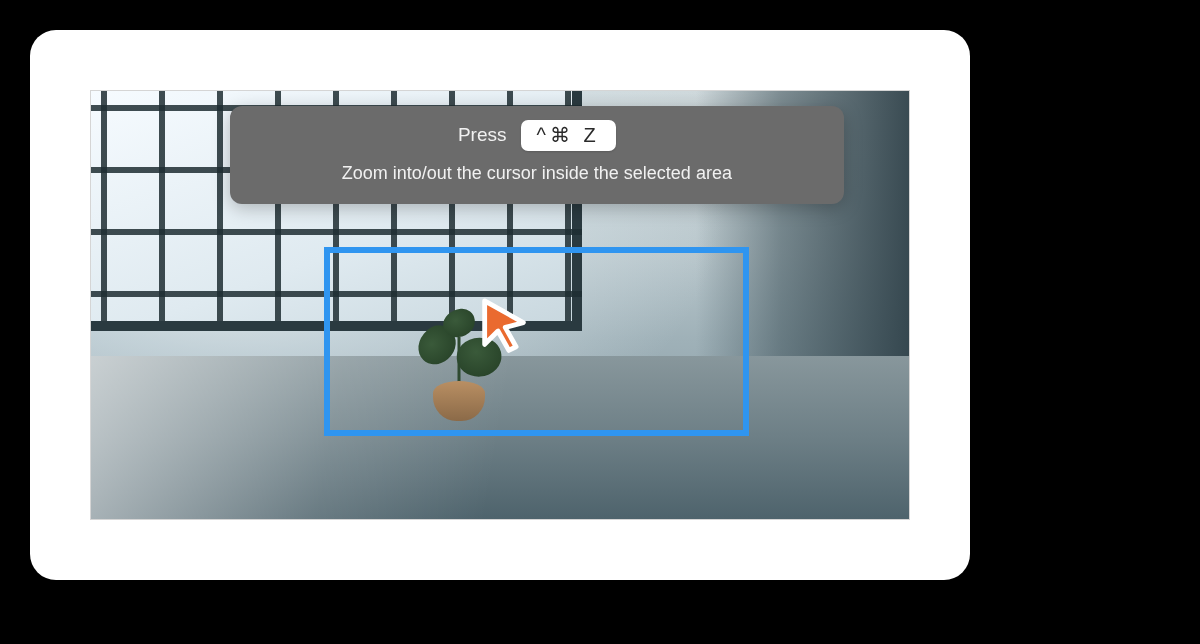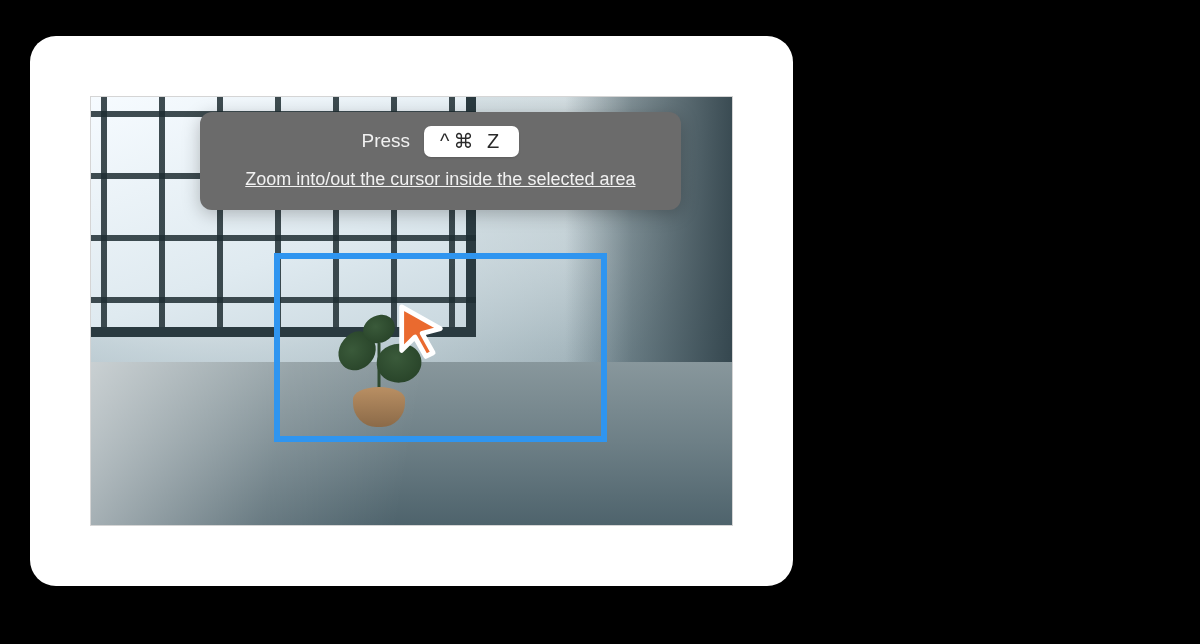--- a/index.html
+++ b/index.html
@@ -7,22 +7,22 @@
     width: 1200px;
     height: 644px;
     background: #000;
     font-family: -apple-system, BlinkMacSystemFont, "Segoe UI", Helvetica, Arial, sans-serif;
     overflow: hidden;
   }
 
   .card {
     position: absolute;
     left: 30px;
-    top: 36px;
-    width: 763px;
+    top: 30px;
+    width: 940px;
     height: 550px;
     background: #fff;
     border-radius: 26px;
     box-shadow: 0 20px 45px rgba(0,0,0,0.45);
     padding: 60px;
   }
 
   .image-frame {
     position: relative;
     width: 100%;
@@ -162,21 +162,20 @@
     font-size: 20px;
     font-weight: 500;
     letter-spacing: 4px;
     display: inline-flex;
     align-items: center;
     box-shadow: 0 1px 2px rgba(0,0,0,0.15);
   }
   .tooltip-desc {
     font-size: 18px;
     font-weight: 400;
-    text-decoration: underline;
   }
 </style>
 </head>
 <body>
 
 <div class="card">
   <div class="image-frame">
 
     <div class="window">
       <div class="window-frame"></div>

